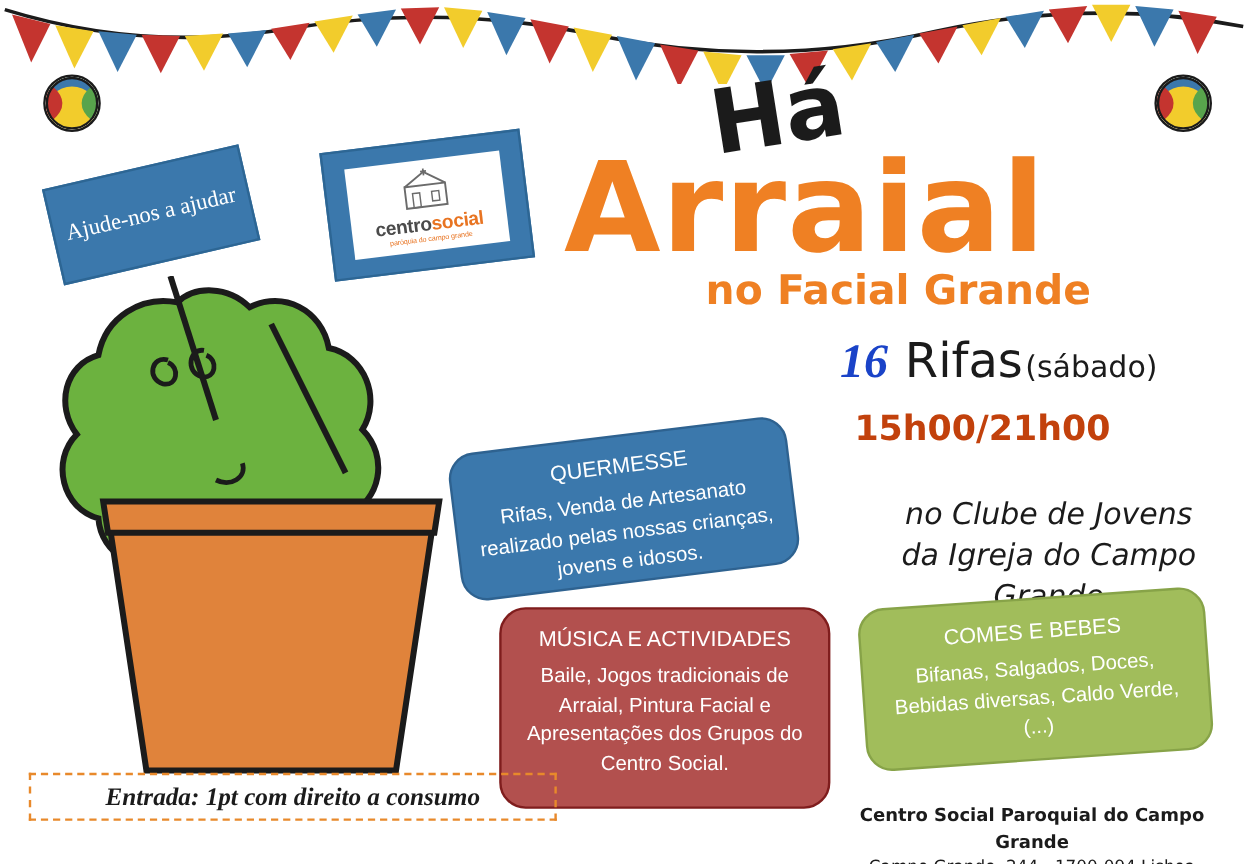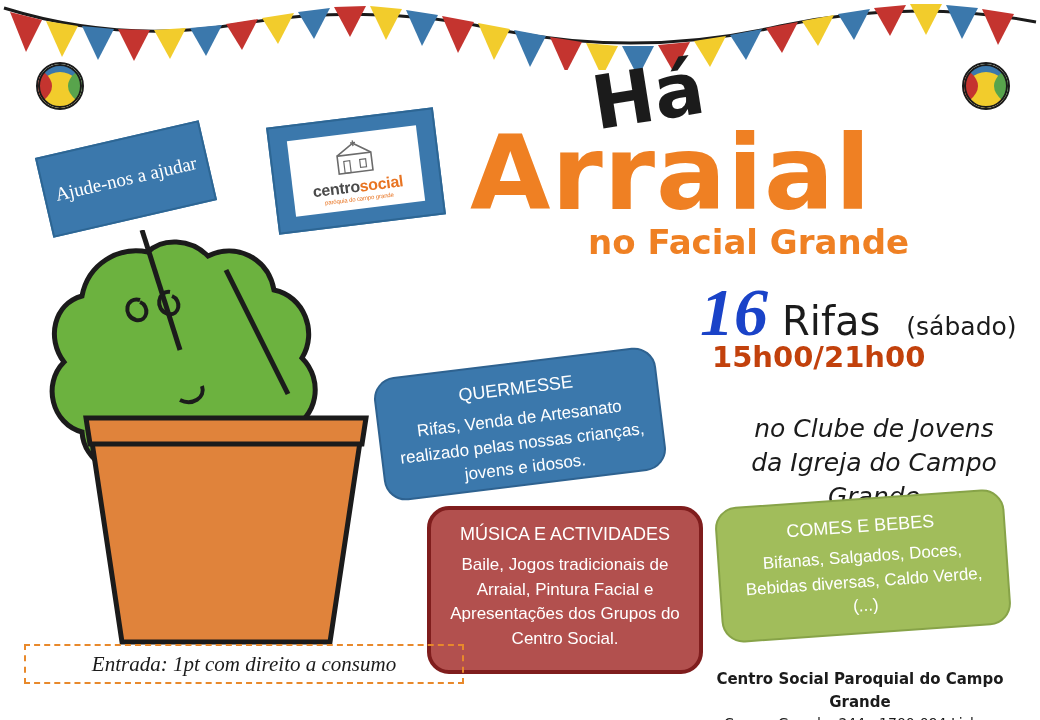--- a/index.html
+++ b/index.html
@@ -119,37 +119,37 @@
   }
 
   
   .date-row {
     position: absolute;
     left: 700px; top: 278px;
     display: flex;
     align-items: baseline;
   }
   .date-num {
-    font-size: 68px;
+    font-size: 40px;
     color: #1a43c8;
     font-family: "Liberation Serif", serif;
     font-style: italic;
     font-weight: bold;
     line-height: 1;
   }
   .date-month {
     font-size: 40px;
     color: #1b1b1b;
     margin-left: 14px;
     font-family: "DejaVu Sans", sans-serif;
   }
   .date-day {
     font-size: 25px;
     color: #1b1b1b;
-    margin-left: 26px;
+    margin-left: 2px;
     font-family: "DejaVu Sans", sans-serif;
   }
   .hours {
     position: absolute;
     left: 712px; top: 340px;
     font-size: 29px;
     color: #c2410c;
     font-weight: bold;
     font-family: "DejaVu Sans", sans-serif;
   }
@@ -188,24 +188,24 @@
   }
   .box-quermesse {
     left: 378px; top: 362px;
     width: 284px; height: 124px;
     background: #3b78ac;
     border: 2px solid #2e6290;
     transform: rotate(-7deg);
     padding: 14px 12px 0 12px;
   }
   .box-musica {
-    left: 427px; top: 506px;
+    left: 416px; top: 506px;
     width: 276px; height: 168px;
     background: #b2504e;
-    border: 4px solid #7f1d1d;
+    border: 2px solid #7f1d1d;
     padding: 14px 14px 0 14px;
   }
   .box-comes {
     left: 718px; top: 498px;
     width: 290px; height: 136px;
     background: #a1bd5b;
     border: 2px solid #87a348;
     transform: rotate(-4deg);
     padding: 16px 12px 0 12px;
   }
@@ -213,21 +213,21 @@
   
   .entrance {
     position: absolute;
     left: 24px; top: 644px;
     width: 440px; height: 40px;
     border: 2px dashed #e8892b;
     box-sizing: border-box;
     display: flex; align-items: center; justify-content: center;
     font-family: "Liberation Serif", serif;
     font-style: italic;
-    font-weight: normal;
+    font-weight: bold;
     font-size: 21px;
     color: #1b1b1b;
   }
 
   
   .footer {
     position: absolute;
     left: 690px; top: 668px;
     width: 340px;
     text-align: center;

